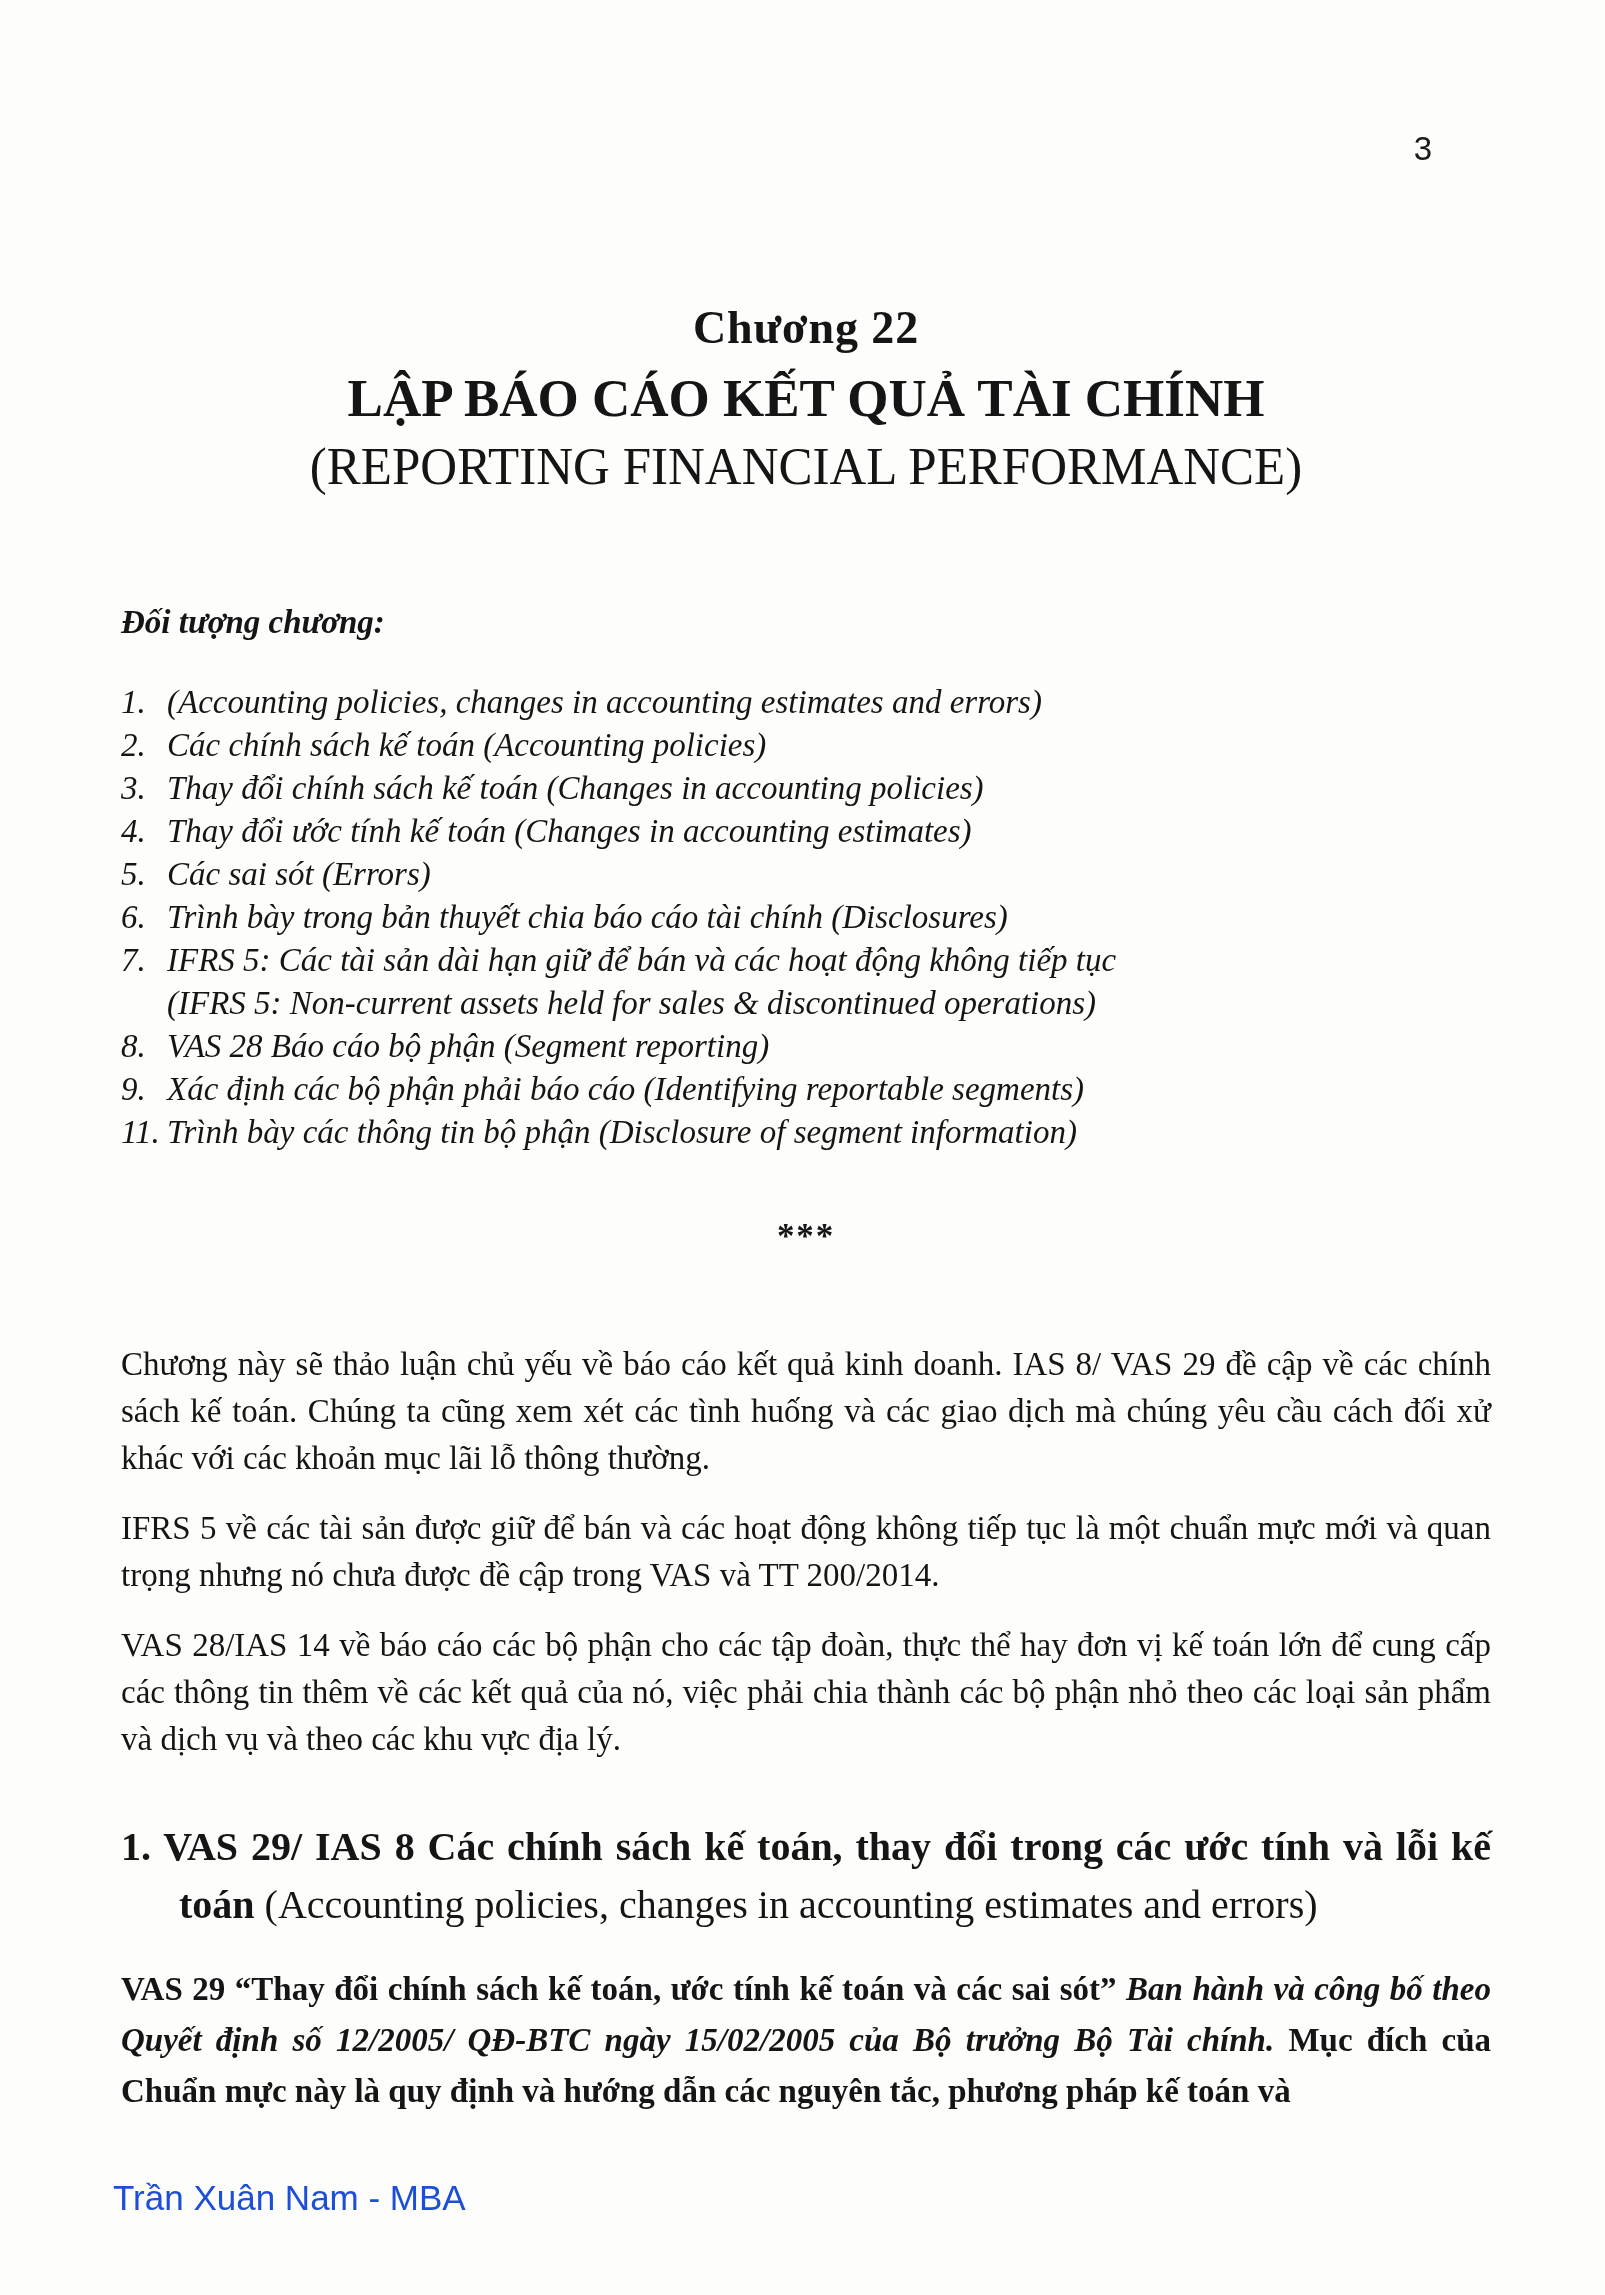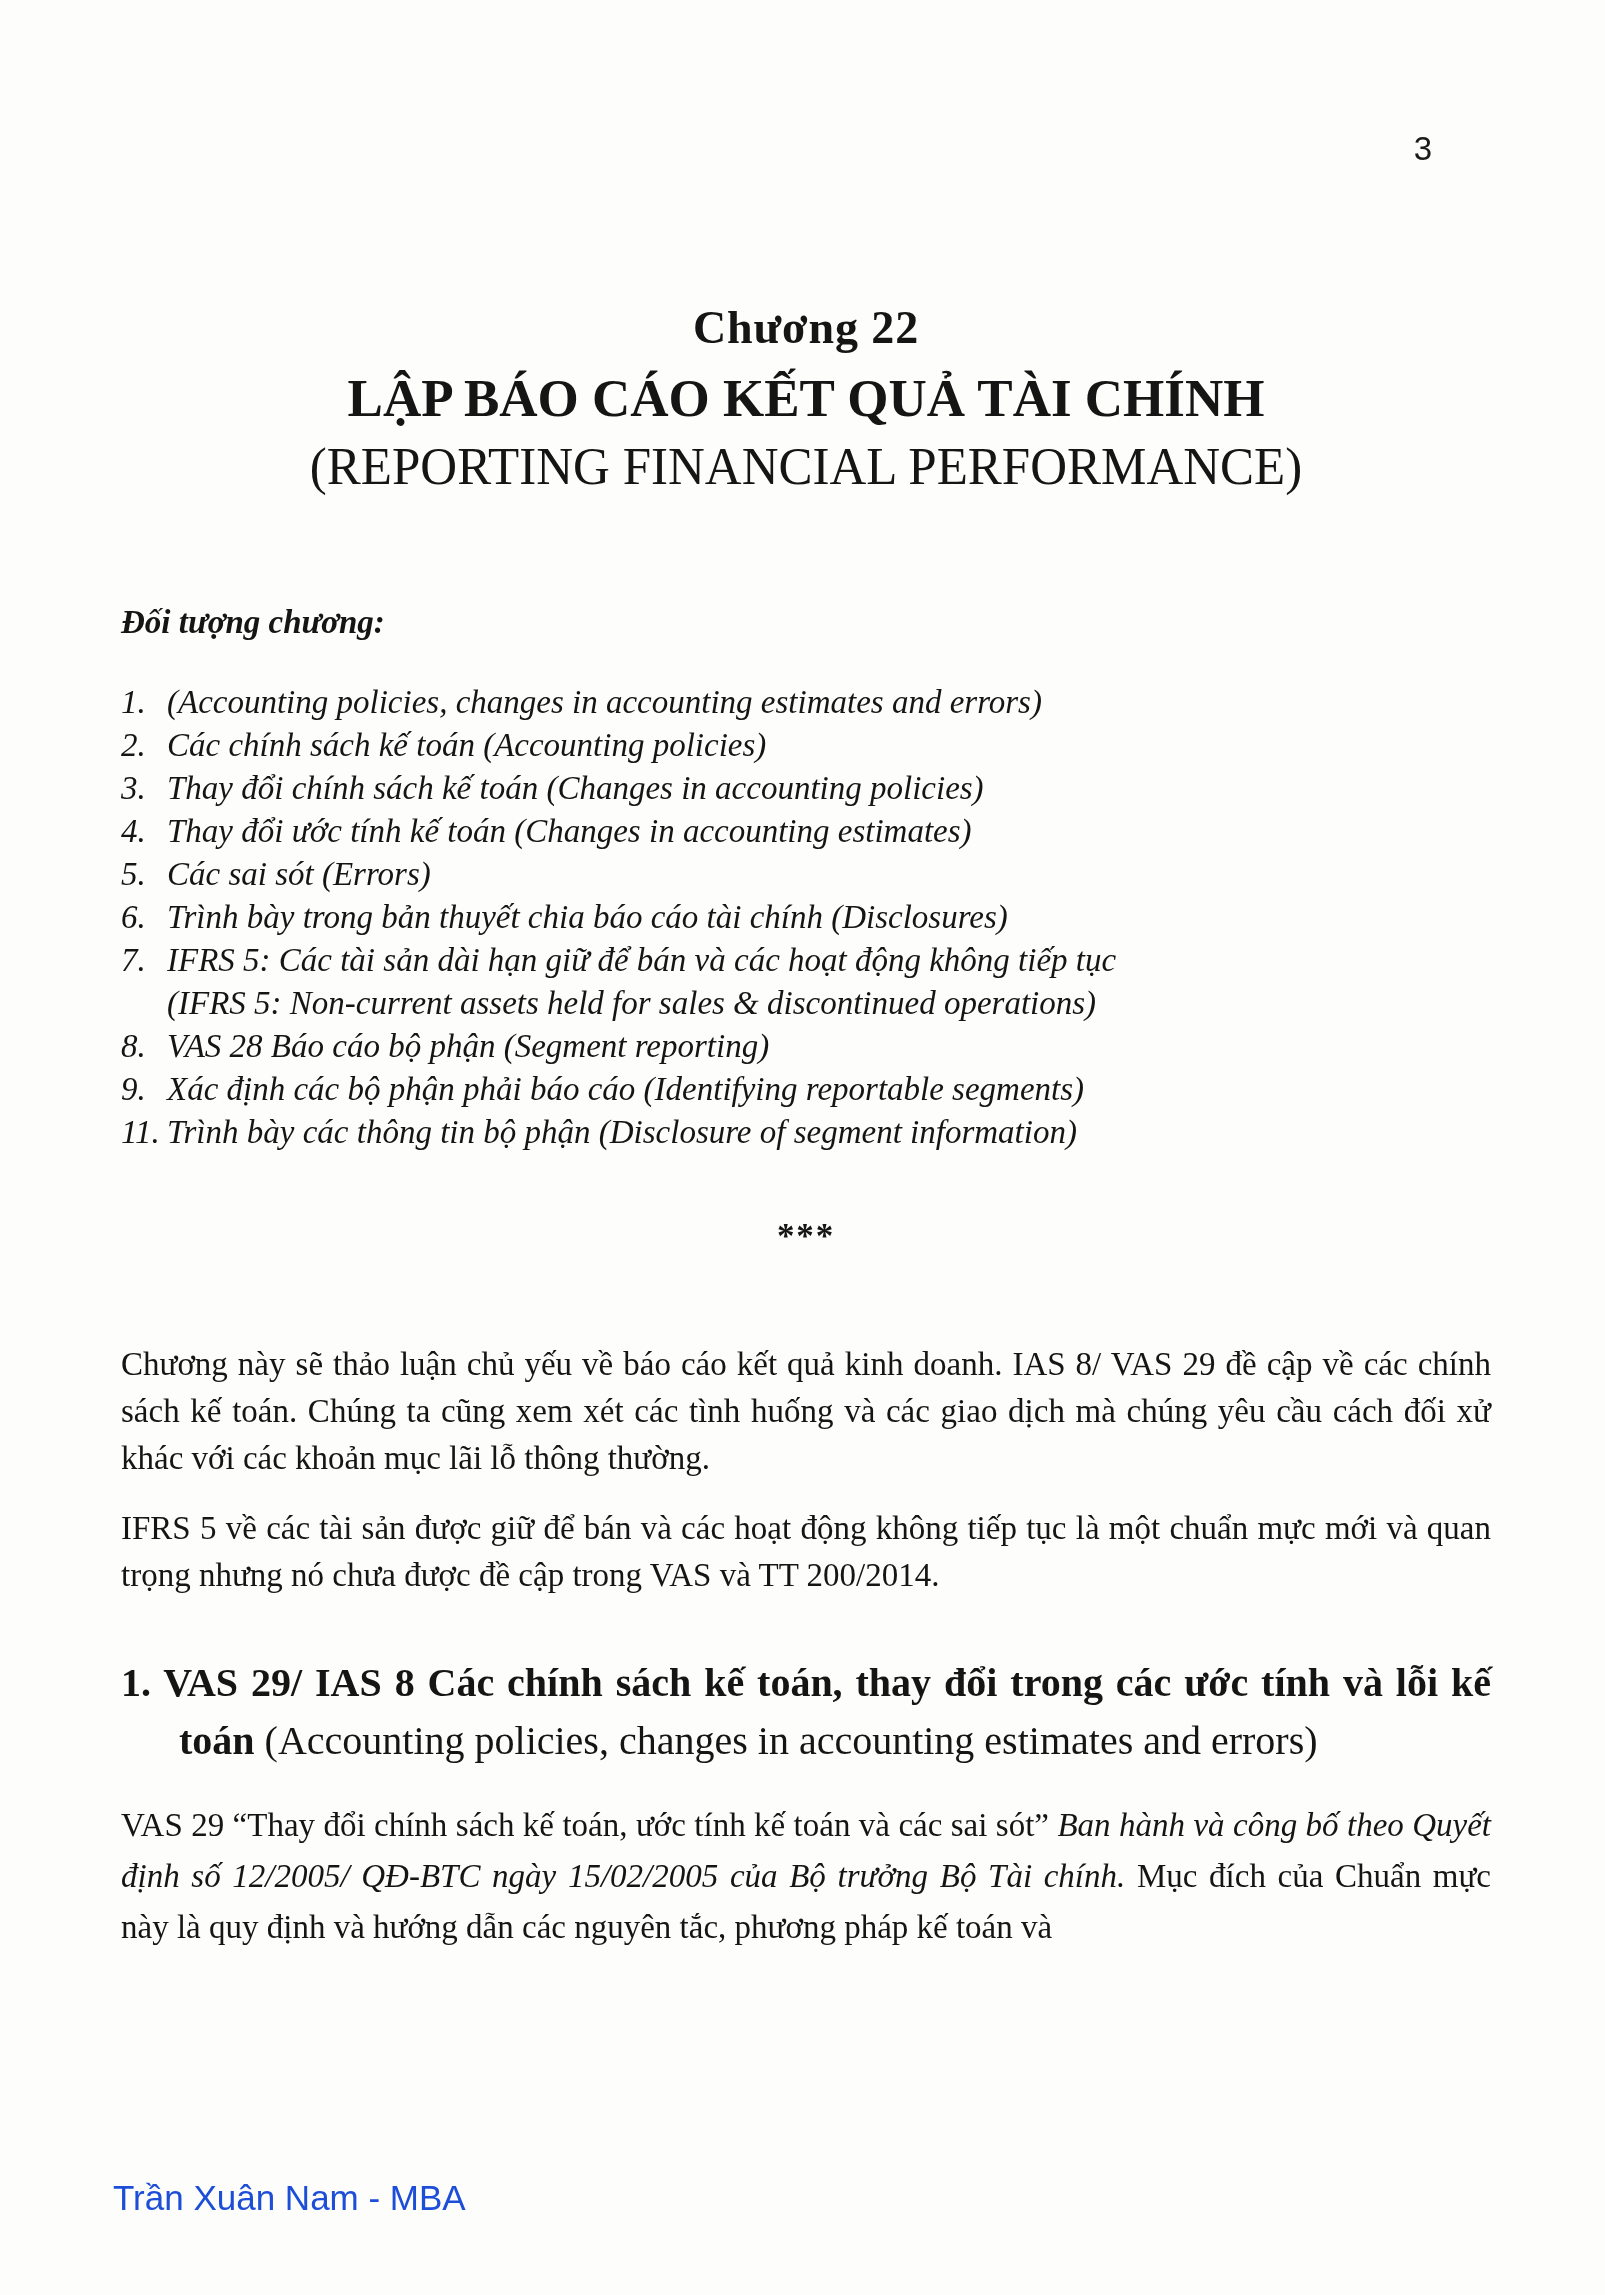--- a/index.html
+++ b/index.html
@@ -82,20 +82,21 @@
     padding-left: 58px;
     text-indent: -58px;
     text-align: justify;
   }
   .section-heading .heading-en { font-weight: normal; }
   .mixed-para {
     font-size: 33px;
     line-height: 51px;
     text-align: justify;
     margin: 0;
+    font-weight: bold;
   }
   .mixed-para .ital { font-style: italic; }
   .footer {
     position: absolute;
     left: 113px; top: 2178px;
     font-family: Liberation Sans, sans-serif;
     font-size: 35px;
     color: #1d4ed8;
   }
 </style>
@@ -157,20 +158,21 @@
       <div class="obj-item">
         <span class="obj-num">11.</span>
         <div>Trình bày các thông tin bộ phận (Disclosure of segment information)</div>
       </div>
     </div>
 
     <div class="separator">***</div>
 
     <p class="body-para">Chương này sẽ thảo luận chủ yếu về báo cáo kết quả kinh doanh. IAS 8/ VAS 29 đề cập về các chính sách kế toán. Chúng ta cũng xem xét các tình huống và các giao dịch mà chúng yêu cầu cách đối xử khác với các khoản mục lãi lỗ thông thường.</p>
     <p class="body-para">IFRS 5 về các tài sản được giữ để bán và các hoạt động không tiếp tục là một chuẩn mực mới và quan trọng nhưng nó chưa được đề cập trong VAS và TT 200/2014.</p>
+    <p class="body-para">VAS 28/IAS 14 về báo cáo các bộ phận cho các tập đoàn, thực thể hay đơn vị kế toán lớn để cung cấp các thông tin thêm về các kết quả của nó, việc phải chia thành các bộ phận nhỏ theo các loại sản phẩm và dịch vụ và theo các khu vực địa lý.</p>
 
     <h2 class="section-heading"><span>1. VAS 29/ IAS 8 Các chính sách kế toán, thay đổi trong các ước tính và lỗi kế toán </span><span class="heading-en">(Accounting policies, changes in accounting estimates and errors)</span></h2>
 
     <p class="mixed-para"><span>VAS 29 “Thay đổi chính sách kế toán, ước tính kế toán và các sai sót” </span><span class="ital">Ban hành và công bố theo Quyết định số 12/2005/ QĐ-BTC ngày 15/02/2005 của Bộ trưởng Bộ Tài chính.</span><span> Mục đích của Chuẩn mực này là quy định và hướng dẫn các nguyên tắc, phương pháp kế toán và</span></p>
 
   </div>
 
   <div class="footer">Trần Xuân Nam - MBA</div>
 
 </div>

